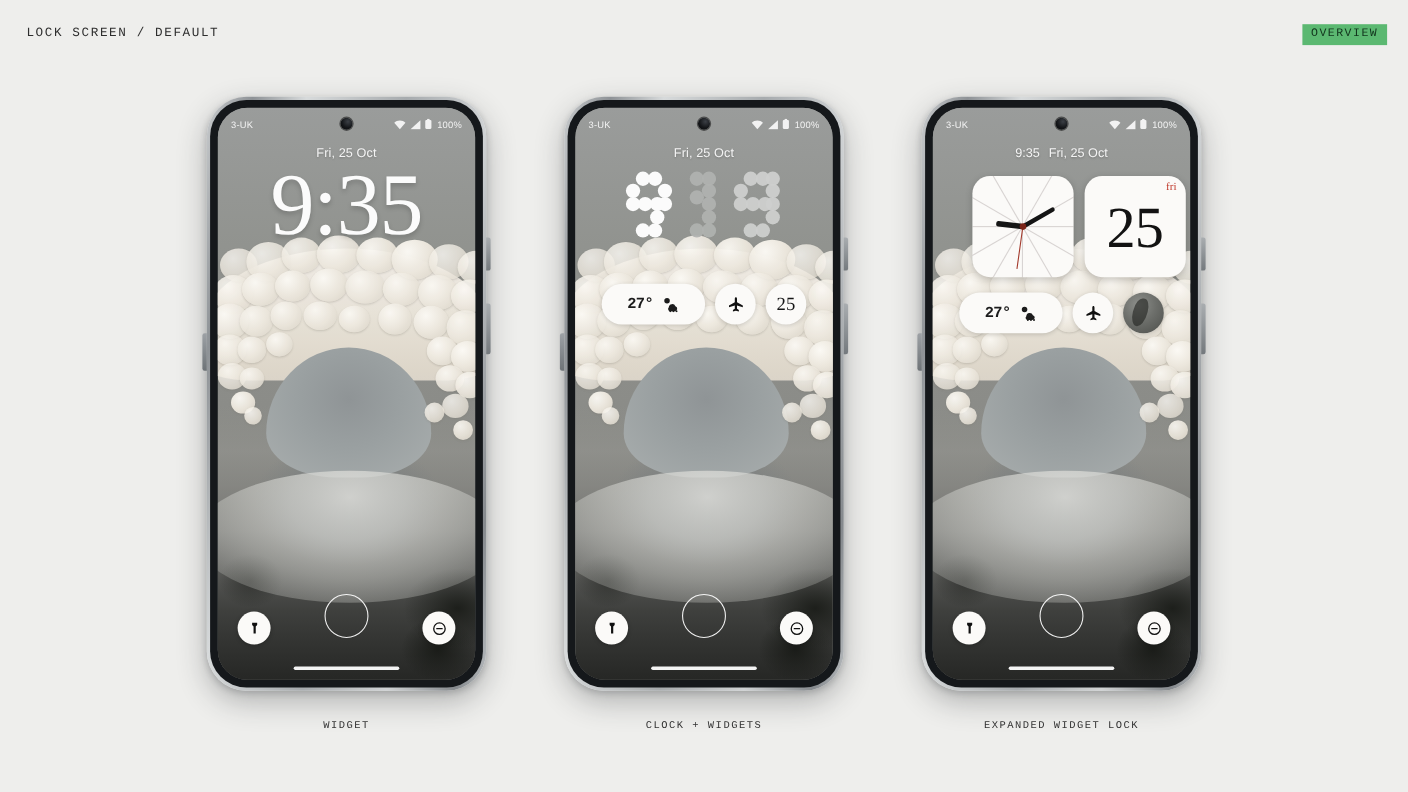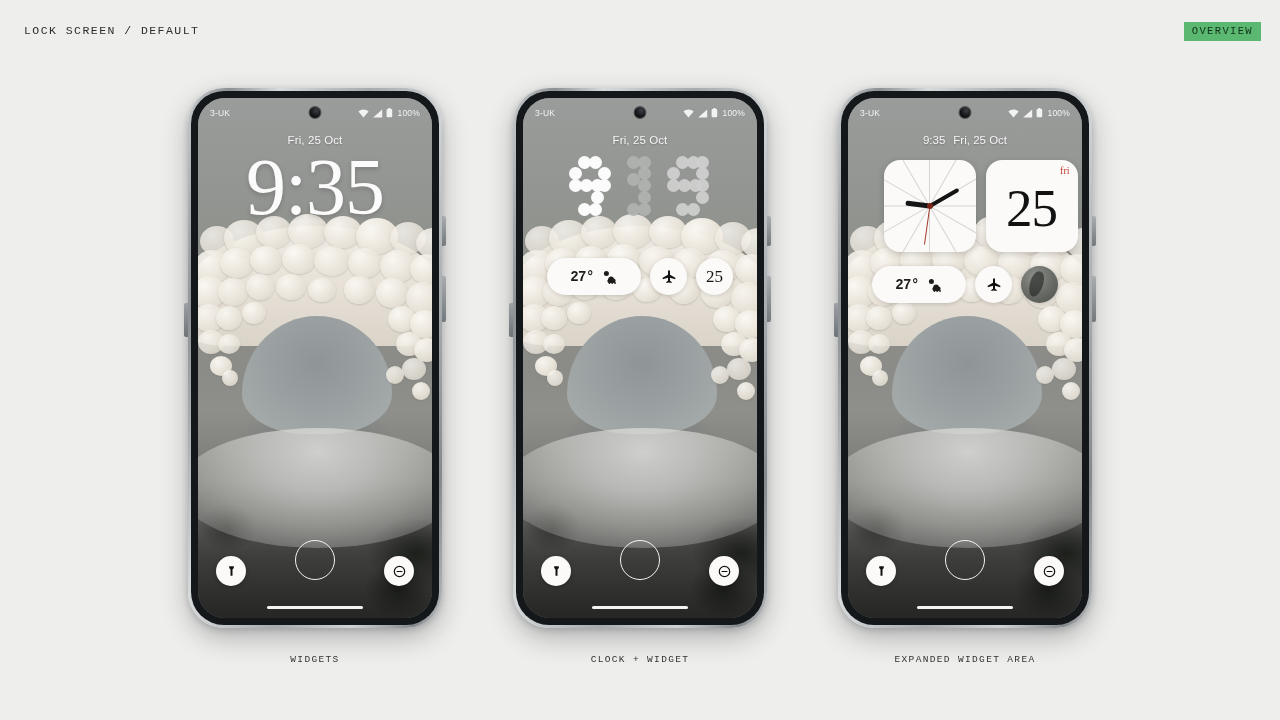--- a/index.html
+++ b/index.html
@@ -574,21 +574,21 @@
                 <circle cx="7.5" cy="7.5" r="5.2" fill="none" stroke="#111" stroke-width="1.2"></circle>
                 <line x1="4.6" y1="7.5" x2="10.4" y2="7.5" stroke="#111" stroke-width="1.2"></line>
               </svg>
             </div>
             <div class="home-indicator"></div>
           </div>
 
         </div>
       </div>
     </div>
-    <div class="caption">WIDGETS</div>
+    <div class="caption">WIDGET</div>
   </div>
 
   <div class="device-slot slot-1">
     <div class="phone">
       <div class="btn-side btn-vol"></div>
       <div class="btn-side btn-power"></div>
       <div class="btn-left"></div>
       <div class="bezel">
         <div class="screen">
 
@@ -733,21 +733,21 @@
                 <circle cx="7.5" cy="7.5" r="5.2" fill="none" stroke="#111" stroke-width="1.2"></circle>
                 <line x1="4.6" y1="7.5" x2="10.4" y2="7.5" stroke="#111" stroke-width="1.2"></line>
               </svg>
             </div>
             <div class="home-indicator"></div>
           </div>
 
         </div>
       </div>
     </div>
-    <div class="caption">CLOCK + WIDGET</div>
+    <div class="caption">CLOCK + WIDGETS</div>
   </div>
 
   <div class="device-slot slot-2">
     <div class="phone">
       <div class="btn-side btn-vol"></div>
       <div class="btn-side btn-power"></div>
       <div class="btn-left"></div>
       <div class="bezel">
         <div class="screen">
 
@@ -873,16 +873,16 @@
                 <circle cx="7.5" cy="7.5" r="5.2" fill="none" stroke="#111" stroke-width="1.2"></circle>
                 <line x1="4.6" y1="7.5" x2="10.4" y2="7.5" stroke="#111" stroke-width="1.2"></line>
               </svg>
             </div>
             <div class="home-indicator"></div>
           </div>
 
         </div>
       </div>
     </div>
-    <div class="caption">EXPANDED WIDGET AREA</div>
+    <div class="caption">EXPANDED WIDGET LOCK</div>
   </div>
 
 </div>
 
 </body></html>

